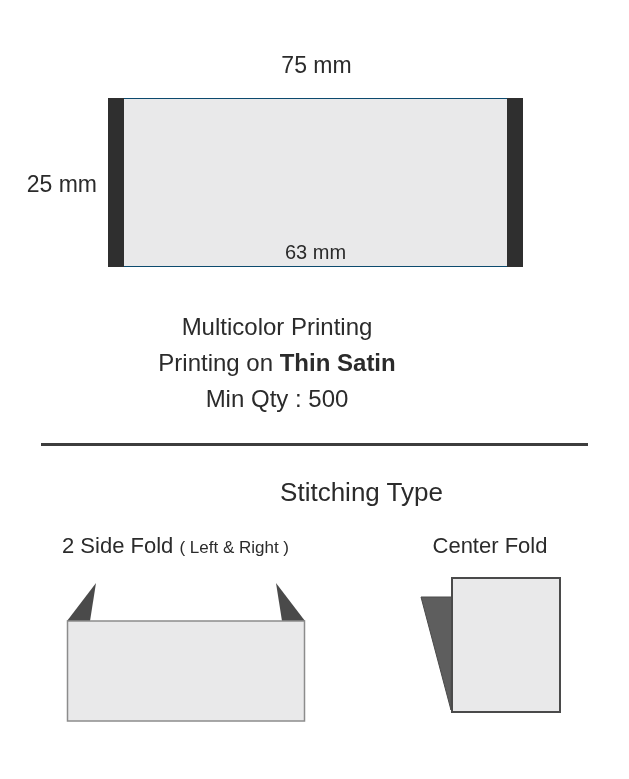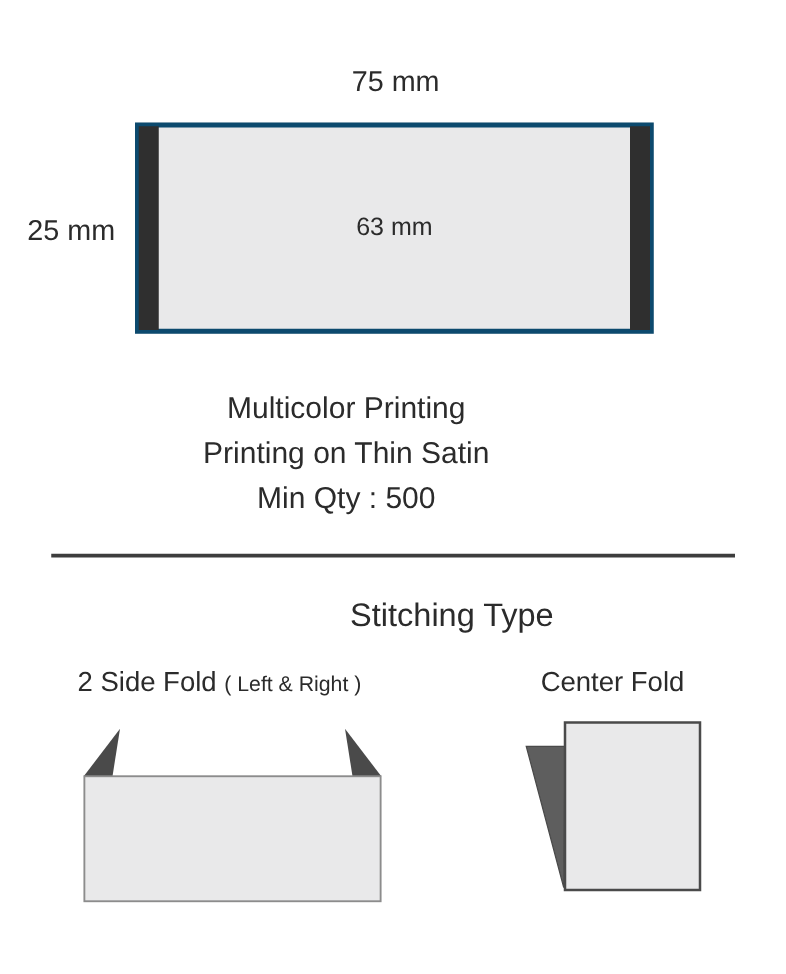--- a/index.html
+++ b/index.html
@@ -17,45 +17,45 @@
   }
   .abs { position: absolute; }
 
   
   .width-dim {
     left: 109px; top: 52px; width: 415px;
     text-align: center; font-size: 23px;
   }
   .height-dim {
     left: 17px; top: 171px; width: 80px;
-    text-align: center; font-size: 23px; white-space: nowrap;
+    text-align: right; font-size: 23px; white-space: nowrap;
   }
   .label-rect {
     left: 108px; top: 98px; width: 415px; height: 169px;
     background: var(--label-fill, #e9e9ea);
-    border: 4px solid #0c4a6e;
+    border: 1px solid #0c4a6e;
     box-sizing: border-box;
-    display: flex; align-items: center; justify-content: center;
+    display: flex; align-items: flex-end; justify-content: center;
   }
   .edge-bar {
     position: absolute; top: -1px; bottom: -1px; width: 16px;
     background: var(--label-edge-dark, #2f2f2f);
   }
   .edge-bar.left  { left: -1px; }
   .edge-bar.right { right: -1px; }
   .print-area-text {
     text-align: center; font-size: 20px; line-height: 27px;
   }
 
   
   .details {
     left: 0; top: 309px; width: 554px;
     text-align: center; font-size: 24px; line-height: 36px;
   }
-  .details b { font-weight: normal; }
+  .details b { font-weight: bold; }
 
   
   .divider {
     left: 41px; top: 443px; width: 547px; height: 3px;
     background: var(--divider, #3d3d3d);
   }
 
   
   .stitch-heading {
     left: 0; top: 477px; width: 629px;

